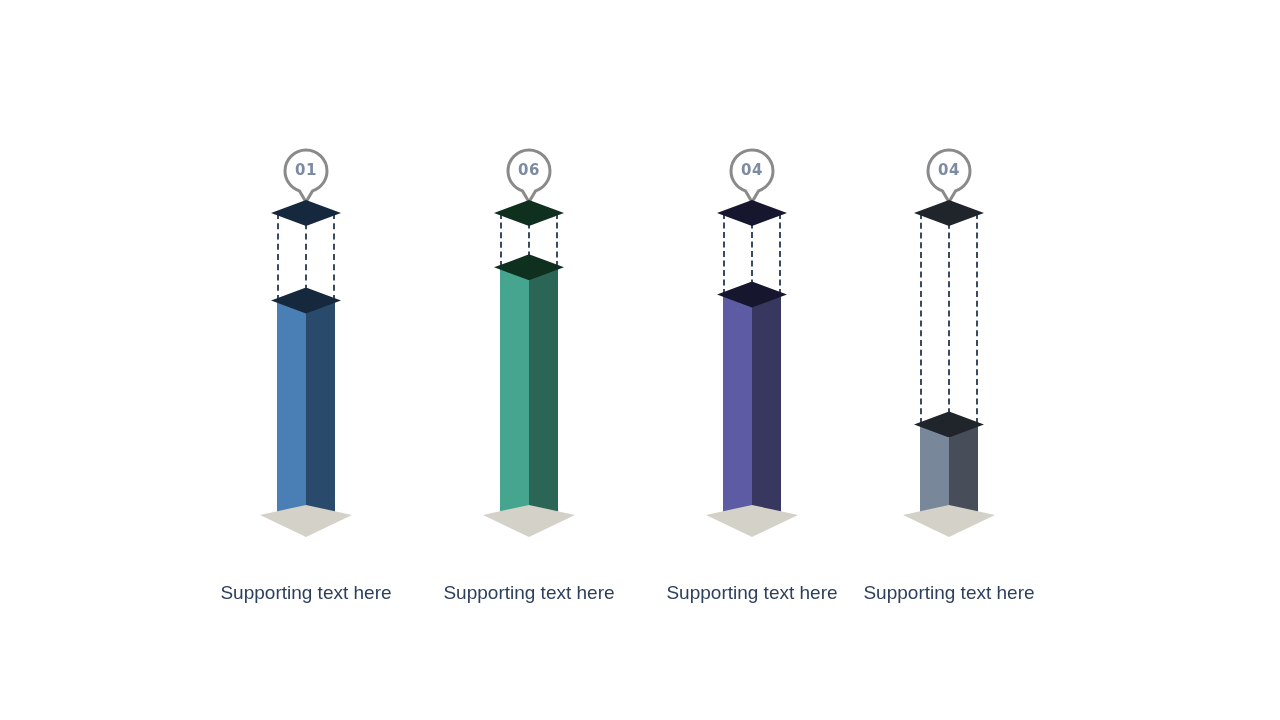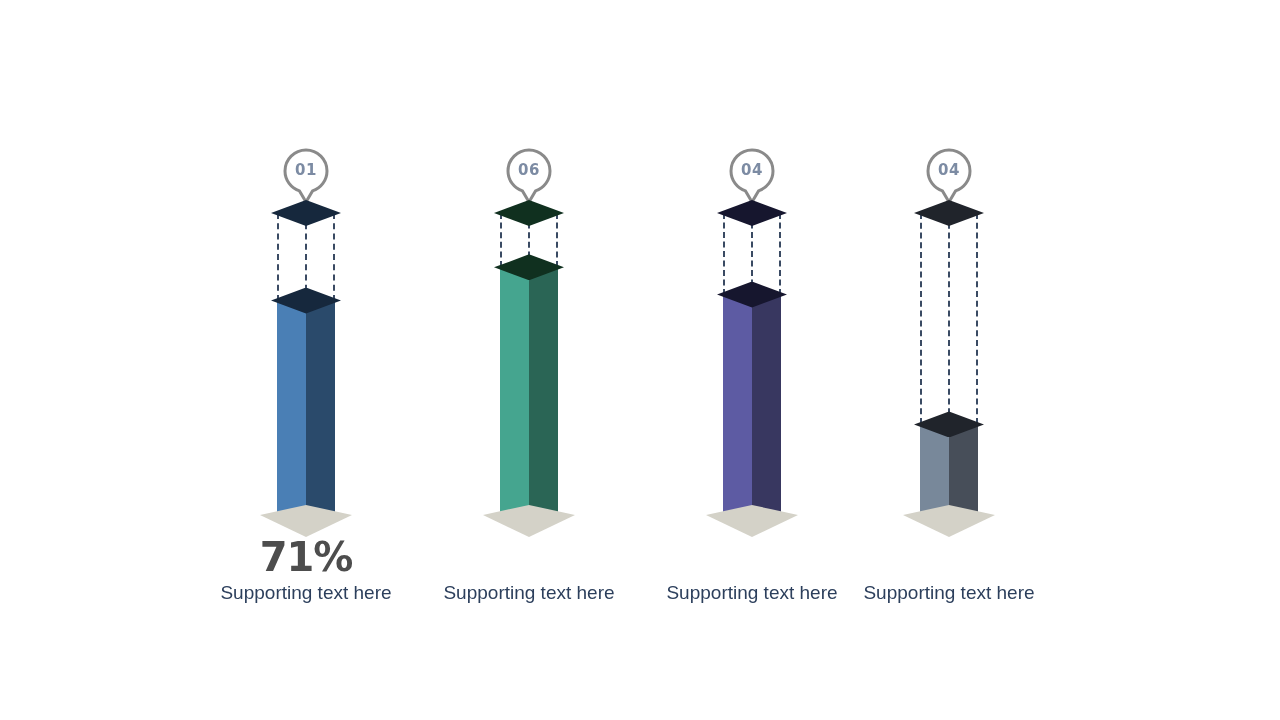--- a/index.html
+++ b/index.html
@@ -175,21 +175,20 @@
 
     <div class="bar" id="bar-0" style="top: 300.58px; height: 214.42px;">
       <div class="face left" id="barL-0" style="background: rgb(74, 127, 181);"></div>
       <div class="face right" id="barR-0" style="background: rgb(42, 74, 107);"></div>
     </div>
     <div class="bar-top" id="bartop-0" style="top: 287.58px;">
       <div class="dia" id="bartopdia-0" style="background: rgb(22, 40, 61);"></div>
     </div>
 
     <div class="shadow"></div>
-    <div class="pct">71%</div>
     <div class="support">Supporting text here</div>
   </div>
 
   <div class="column" id="col-1" style="left: 529px;">
     <div class="pin">
       <svg width="48" height="56" viewBox="0 0 48 56">
         <path d="M24 2 C12.4 2 3 11.4 3 23 C3 32.3 9.1 40.2 17.5 42.9 L24 54 L30.5 42.9 C38.9 40.2 45 32.3 45 23 C45 11.4 35.6 2 24 2 Z" fill="none" stroke="#8a8a8a" stroke-width="3"></path>
       </svg>
       <div class="pin-label">06</div>
     </div>

